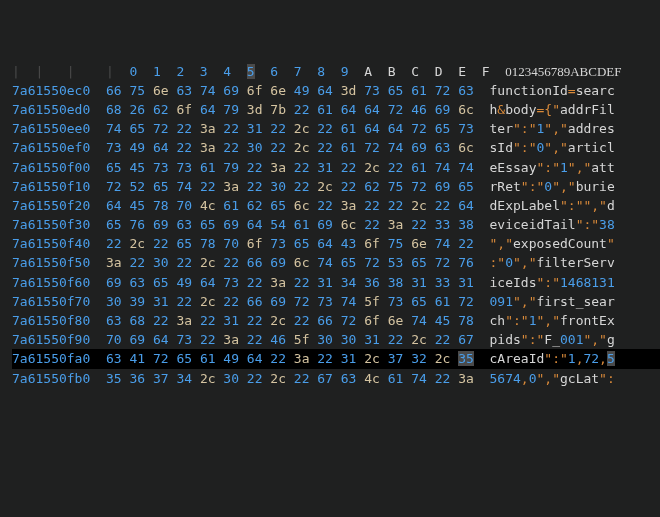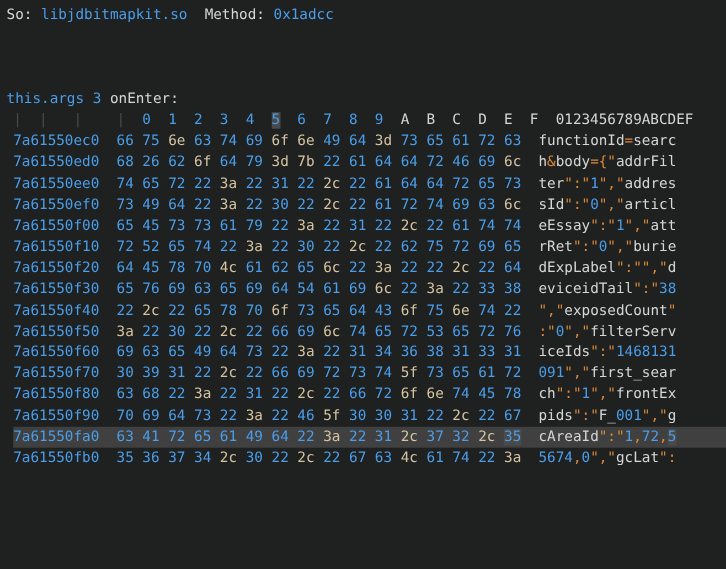--- a/index.html
+++ b/index.html
@@ -16,46 +16,44 @@
   .line{white-space:pre;height:19.2px;}
   .blank{height:19.2px;}
 
   
   .c-white{color:#d6d6d6;}
   .c-blue{color:#4a9eea;}
 
   
   .hexwrap{padding-left:6px;}
   .hrow{white-space:pre;height:19.2px;display:block;}
-  .hrow.sel{background:#404040;}
+  .hrow.sel{background:#000000;}
   .addr{color:#4a9eea;}
   .sep{color:#4a4a4a;}
   .byte{color:#4a9eea;}
   .byte.alpha{color:#d5c4a1;}
   .cell-hi{background:#4a4a4a;}
-  .asciihdr{color:#d6d6d6;}
+  .asciihdr{color:#d6d6d6;font-family:Liberation Serif, serif;}
   .a-l{color:#d6d6d6;}
   .a-d{color:#4a9eea;}
   .a-p{color:#d98a3a;}
   .hdrnum{color:#4a9eea;}
   .hdrnum.hi{background:#4a4a4a;}
   .hdralpha{color:#d6d6d6;}
 </style>
 </head>
 <body>
 
 <div class="term">
 
-  <div class="line"><span class="c-white">So:</span><span class="c-white"> </span><span class="c-blue">libjdbitmapkit.so</span><span>  </span><span class="c-white">Method:</span><span> </span><span class="c-blue">0x1adcc</span></div>
 
   <div id="arg-lines">
       <div class="blank"></div>
       <div class="blank"></div>
       <div class="blank"></div>
-      <div class="line"><span class="c-blue">this.args</span><span class=""> </span><span class="c-blue">3</span><span class=""> </span><span class="c-white">onEnter:</span></div>
     </div>
 
   <div class="hexwrap" id="hexdump">
       <div class="hrow"><span class="sep">|  |   |    |</span><span>  </span><span class="hdrnum">0</span><span>  </span><span class="hdrnum">1</span><span>  </span><span class="hdrnum">2</span><span>  </span><span class="hdrnum">3</span><span>  </span><span class="hdrnum">4</span><span>  </span><span class="hdrnum hi">5</span><span>  </span><span class="hdrnum">6</span><span>  </span><span class="hdrnum">7</span><span>  </span><span class="hdrnum">8</span><span>  </span><span class="hdrnum">9</span><span>  </span><span class="hdralpha">A</span><span>  </span><span class="hdralpha">B</span><span>  </span><span class="hdralpha">C</span><span>  </span><span class="hdralpha">D</span><span>  </span><span class="hdralpha">E</span><span>  </span><span class="hdralpha">F</span><span>  </span><span class="asciihdr">0123456789ABCDEF</span></div>
       <div class="hrow"><span class="addr">7a61550ec0</span><span>  </span><span class="byte">66</span><span> </span><span class="byte">75</span><span> </span><span class="byte alpha">6e</span><span> </span><span class="byte">63</span><span> </span><span class="byte">74</span><span> </span><span class="byte">69</span><span> </span><span class="byte alpha">6f</span><span> </span><span class="byte alpha">6e</span><span> </span><span class="byte">49</span><span> </span><span class="byte">64</span><span> </span><span class="byte alpha">3d</span><span> </span><span class="byte">73</span><span> </span><span class="byte">65</span><span> </span><span class="byte">61</span><span> </span><span class="byte">72</span><span> </span><span class="byte">63</span><span>  </span><span><span class="a-l">f</span><span class="a-l">u</span><span class="a-l">n</span><span class="a-l">c</span><span class="a-l">t</span><span class="a-l">i</span><span class="a-l">o</span><span class="a-l">n</span><span class="a-l">I</span><span class="a-l">d</span><span class="a-p">=</span><span class="a-l">s</span><span class="a-l">e</span><span class="a-l">a</span><span class="a-l">r</span><span class="a-l">c</span></span></div>
       <div class="hrow"><span class="addr">7a61550ed0</span><span>  </span><span class="byte">68</span><span> </span><span class="byte">26</span><span> </span><span class="byte">62</span><span> </span><span class="byte alpha">6f</span><span> </span><span class="byte">64</span><span> </span><span class="byte">79</span><span> </span><span class="byte alpha">3d</span><span> </span><span class="byte alpha">7b</span><span> </span><span class="byte">22</span><span> </span><span class="byte">61</span><span> </span><span class="byte">64</span><span> </span><span class="byte">64</span><span> </span><span class="byte">72</span><span> </span><span class="byte">46</span><span> </span><span class="byte">69</span><span> </span><span class="byte alpha">6c</span><span>  </span><span><span class="a-l">h</span><span class="a-p">&amp;</span><span class="a-l">b</span><span class="a-l">o</span><span class="a-l">d</span><span class="a-l">y</span><span class="a-p">=</span><span class="a-p">{</span><span class="a-p">"</span><span class="a-l">a</span><span class="a-l">d</span><span class="a-l">d</span><span class="a-l">r</span><span class="a-l">F</span><span class="a-l">i</span><span class="a-l">l</span></span></div>
       <div class="hrow"><span class="addr">7a61550ee0</span><span>  </span><span class="byte">74</span><span> </span><span class="byte">65</span><span> </span><span class="byte">72</span><span> </span><span class="byte">22</span><span> </span><span class="byte alpha">3a</span><span> </span><span class="byte">22</span><span> </span><span class="byte">31</span><span> </span><span class="byte">22</span><span> </span><span class="byte alpha">2c</span><span> </span><span class="byte">22</span><span> </span><span class="byte">61</span><span> </span><span class="byte">64</span><span> </span><span class="byte">64</span><span> </span><span class="byte">72</span><span> </span><span class="byte">65</span><span> </span><span class="byte">73</span><span>  </span><span><span class="a-l">t</span><span class="a-l">e</span><span class="a-l">r</span><span class="a-p">"</span><span class="a-p">:</span><span class="a-p">"</span><span class="a-d">1</span><span class="a-p">"</span><span class="a-p">,</span><span class="a-p">"</span><span class="a-l">a</span><span class="a-l">d</span><span class="a-l">d</span><span class="a-l">r</span><span class="a-l">e</span><span class="a-l">s</span></span></div>
       <div class="hrow"><span class="addr">7a61550ef0</span><span>  </span><span class="byte">73</span><span> </span><span class="byte">49</span><span> </span><span class="byte">64</span><span> </span><span class="byte">22</span><span> </span><span class="byte alpha">3a</span><span> </span><span class="byte">22</span><span> </span><span class="byte">30</span><span> </span><span class="byte">22</span><span> </span><span class="byte alpha">2c</span><span> </span><span class="byte">22</span><span> </span><span class="byte">61</span><span> </span><span class="byte">72</span><span> </span><span class="byte">74</span><span> </span><span class="byte">69</span><span> </span><span class="byte">63</span><span> </span><span class="byte alpha">6c</span><span>  </span><span><span class="a-l">s</span><span class="a-l">I</span><span class="a-l">d</span><span class="a-p">"</span><span class="a-p">:</span><span class="a-p">"</span><span class="a-d">0</span><span class="a-p">"</span><span class="a-p">,</span><span class="a-p">"</span><span class="a-l">a</span><span class="a-l">r</span><span class="a-l">t</span><span class="a-l">i</span><span class="a-l">c</span><span class="a-l">l</span></span></div>
       <div class="hrow"><span class="addr">7a61550f00</span><span>  </span><span class="byte">65</span><span> </span><span class="byte">45</span><span> </span><span class="byte">73</span><span> </span><span class="byte">73</span><span> </span><span class="byte">61</span><span> </span><span class="byte">79</span><span> </span><span class="byte">22</span><span> </span><span class="byte alpha">3a</span><span> </span><span class="byte">22</span><span> </span><span class="byte">31</span><span> </span><span class="byte">22</span><span> </span><span class="byte alpha">2c</span><span> </span><span class="byte">22</span><span> </span><span class="byte">61</span><span> </span><span class="byte">74</span><span> </span><span class="byte">74</span><span>  </span><span><span class="a-l">e</span><span class="a-l">E</span><span class="a-l">s</span><span class="a-l">s</span><span class="a-l">a</span><span class="a-l">y</span><span class="a-p">"</span><span class="a-p">:</span><span class="a-p">"</span><span class="a-d">1</span><span class="a-p">"</span><span class="a-p">,</span><span class="a-p">"</span><span class="a-l">a</span><span class="a-l">t</span><span class="a-l">t</span></span></div>
       <div class="hrow"><span class="addr">7a61550f10</span><span>  </span><span class="byte">72</span><span> </span><span class="byte">52</span><span> </span><span class="byte">65</span><span> </span><span class="byte">74</span><span> </span><span class="byte">22</span><span> </span><span class="byte alpha">3a</span><span> </span><span class="byte">22</span><span> </span><span class="byte">30</span><span> </span><span class="byte">22</span><span> </span><span class="byte alpha">2c</span><span> </span><span class="byte">22</span><span> </span><span class="byte">62</span><span> </span><span class="byte">75</span><span> </span><span class="byte">72</span><span> </span><span class="byte">69</span><span> </span><span class="byte">65</span><span>  </span><span><span class="a-l">r</span><span class="a-l">R</span><span class="a-l">e</span><span class="a-l">t</span><span class="a-p">"</span><span class="a-p">:</span><span class="a-p">"</span><span class="a-d">0</span><span class="a-p">"</span><span class="a-p">,</span><span class="a-p">"</span><span class="a-l">b</span><span class="a-l">u</span><span class="a-l">r</span><span class="a-l">i</span><span class="a-l">e</span></span></div>

